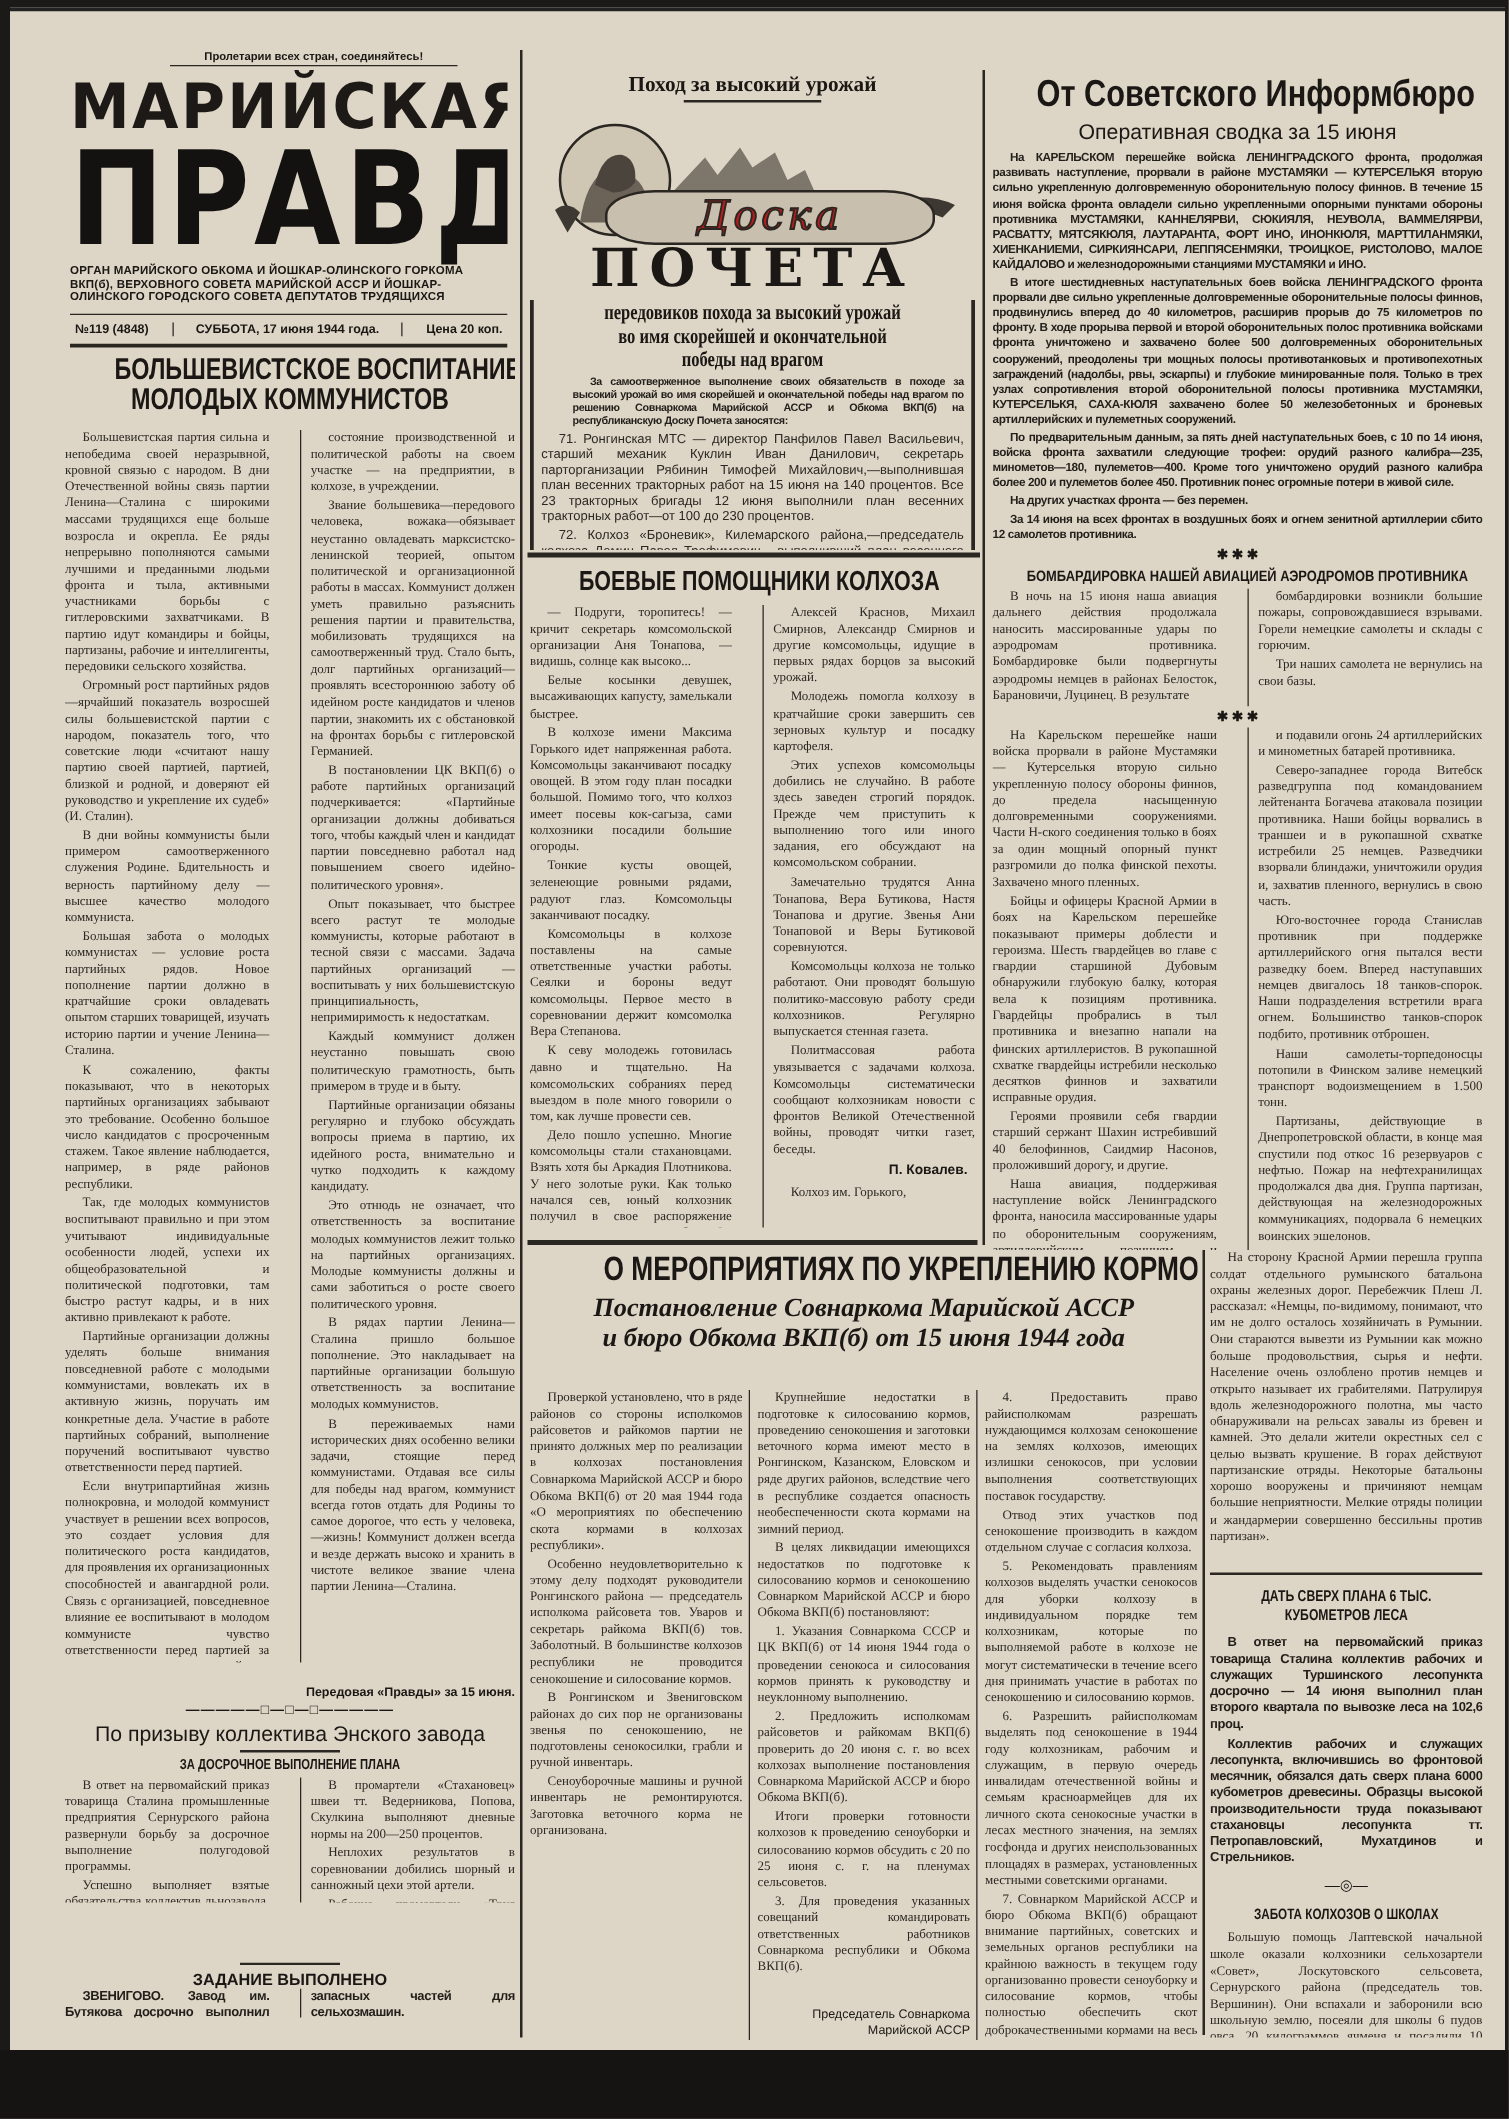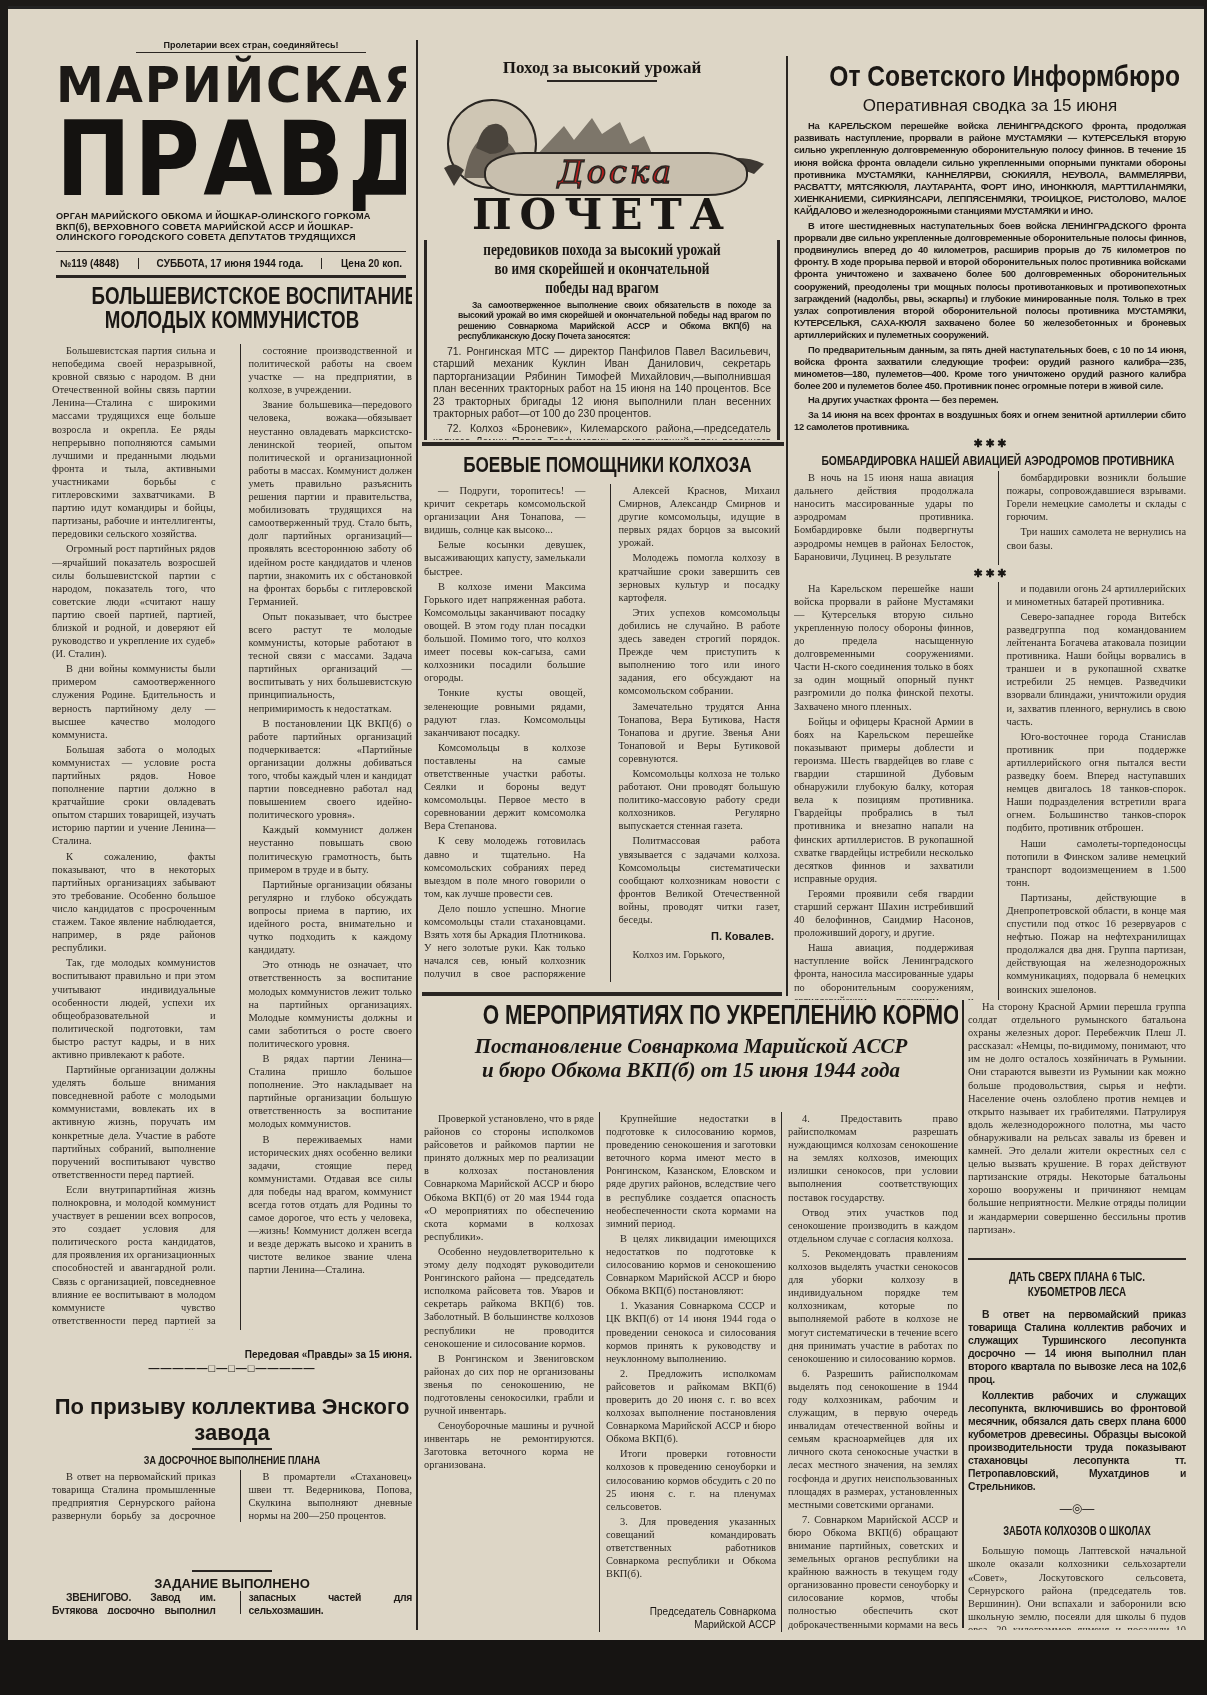--- a/index.html
+++ b/index.html
@@ -48,35 +48,35 @@
       <p class="body">В дни войны коммунисты были примером самоотверженного служения Родине. Бдительность и верность партийному делу — высшее качество молодого коммуниста.</p>
       <p class="body">Большая забота о молодых коммунистах — условие роста партийных рядов. Новое пополнение партии должно в кратчайшие сроки овладевать опытом старших товарищей, изучать историю партии и учение Ленина—Сталина.</p>
       <p class="body">К сожалению, факты показывают, что в некоторых партийных организациях забывают это требование. Особенно большое число кандидатов с просроченным стажем. Такое явление наблюдается, например, в ряде районов республики.</p>
       <p class="body">Так, где молодых коммунистов воспитывают правильно и при этом учитывают индивидуальные особенности людей, успехи их общеобразовательной и политической подготовки, там быстро растут кадры, и в них активно привлекают к работе.</p>
       <p class="body">Партийные организации должны уделять больше внимания повседневной работе с молодыми коммунистами, вовлекать их в активную жизнь, поручать им конкретные дела. Участие в работе партийных собраний, выполнение поручений воспитывают чувство ответственности перед партией.</p>
       <p class="body">Если внутрипартийная жизнь полнокровна, и молодой коммунист участвует в решении всех вопросов, это создает условия для политического роста кандидатов, для проявления их организационных способностей и авангардной роли. Связь с организацией, повседневное влияние ее воспитывают в молодом коммунисте чувство ответственности перед партией за состояние производственной и политической работы на своем участке.</p>
     </div>
     <div>
       <p class="body">состояние производственной и политической работы на своем участке — на предприятии, в колхозе, в учреждении.</p>
       <p class="body">Звание большевика—передового человека, вожака—обязывает неустанно овладевать марксистско-ленинской теорией, опытом политической и организационной работы в массах. Коммунист должен уметь правильно разъяснить решения партии и правительства, мобилизовать трудящихся на самоотверженный труд. Стало быть, долг партийных организаций—проявлять всестороннюю заботу об идейном росте кандидатов и членов партии, знакомить их с обстановкой на фронтах борьбы с гитлеровской Германией.</p>
+      <p class="body">В постановлении ЦК ВКП(б) о работе партийных организаций подчеркивается: «Партийные организации должны добиваться того, чтобы каждый член и кандидат партии повседневно работал над повышением своего идейно-политического уровня».</p>
       <p class="body">Опыт показывает, что быстрее всего растут те молодые коммунисты, которые работают в тесной связи с массами. Задача партийных организаций — воспитывать у них большевистскую принципиальность, непримиримость к недостаткам.</p>
-      <p class="body">В постановлении ЦК ВКП(б) о работе партийных организаций подчеркивается: «Партийные организации должны добиваться того, чтобы каждый член и кандидат партии повседневно работал над повышением своего идейно-политического уровня».</p>
       <p class="body">Каждый коммунист должен неустанно повышать свою политическую грамотность, быть примером в труде и в быту.</p>
       <p class="body">Партийные организации обязаны регулярно и глубоко обсуждать вопросы приема в партию, их идейного роста, внимательно и чутко подходить к каждому кандидату.</p>
       <p class="body">Это отнюдь не означает, что ответственность за воспитание молодых коммунистов лежит только на партийных организациях. Молодые коммунисты должны и сами заботиться о росте своего политического уровня.</p>
       <p class="body">В рядах партии Ленина—Сталина пришло большое пополнение. Это накладывает на партийные организации большую ответственность за воспитание молодых коммунистов.</p>
       <p class="body">В переживаемых нами исторических днях особенно велики задачи, стоящие перед коммунистами. Отдавая все силы для победы над врагом, коммунист всегда готов отдать для Родины то самое дорогое, что есть у человека,—жизнь! Коммунист должен всегда и везде держать высоко и хранить в чистоте великое звание члена партии Ленина—Сталина.</p>
     </div>
   </div>
 </div>
 <div class="sig" style="position:absolute;left:240px;top:1345px;width:172px;font-size:10px;">Передовая «Правды» за 15 июня.</div>
 
 <div class="col" style="left:52px;top:1362px;width:360px;height:160px;">
   <div style="text-align:center;font-family:'Liberation Sans',sans-serif;font-weight:bold;font-size:11px;letter-spacing:1px;">—————□—□—□—————</div>
-  <div style="text-align:center;font-family:'Liberation Sans',sans-serif;font-weight:bold;font-size:22px;margin-top:20px;">По призыву коллектива Энского завода</div>
+  <div style="text-align:center;font-family:'Liberation Sans',sans-serif;font-weight:normal;font-size:17px;margin-top:4px;">По призыву коллектива Энского завода</div>
   <div style="width:80px;height:1.5px;background:#2a2622;margin:2px auto;"></div>
   <div class="h-cond" style="font-size:11.5px;margin:4px 0 4px 0;">ЗА ДОСРОЧНОЕ ВЫПОЛНЕНИЕ ПЛАНА</div>
   <div class="split rule">
     <div>
       <p class="body">В ответ на первомайский приказ товарища Сталина промышленные предприятия Сернурского района развернули борьбу за досрочное выполнение полугодовой программы.</p>
       <p class="body">Успешно выполняет взятые обязательства коллектив льнозавода. Работница А. Верникина здесь ежедневно выполняет до 200 процентов нормы, с'емщица волокна А. Лапина — до 175 процентов.</p>
     </div>
     <div>
       <p class="body">В промартели «Стахановец» швеи тт. Ведерникова, Попова, Скулкина выполняют дневные нормы на 200—250 процентов.</p>
       <p class="body">Неплохих результатов в соревновании добились шорный и санножный цехи этой артели.</p>

